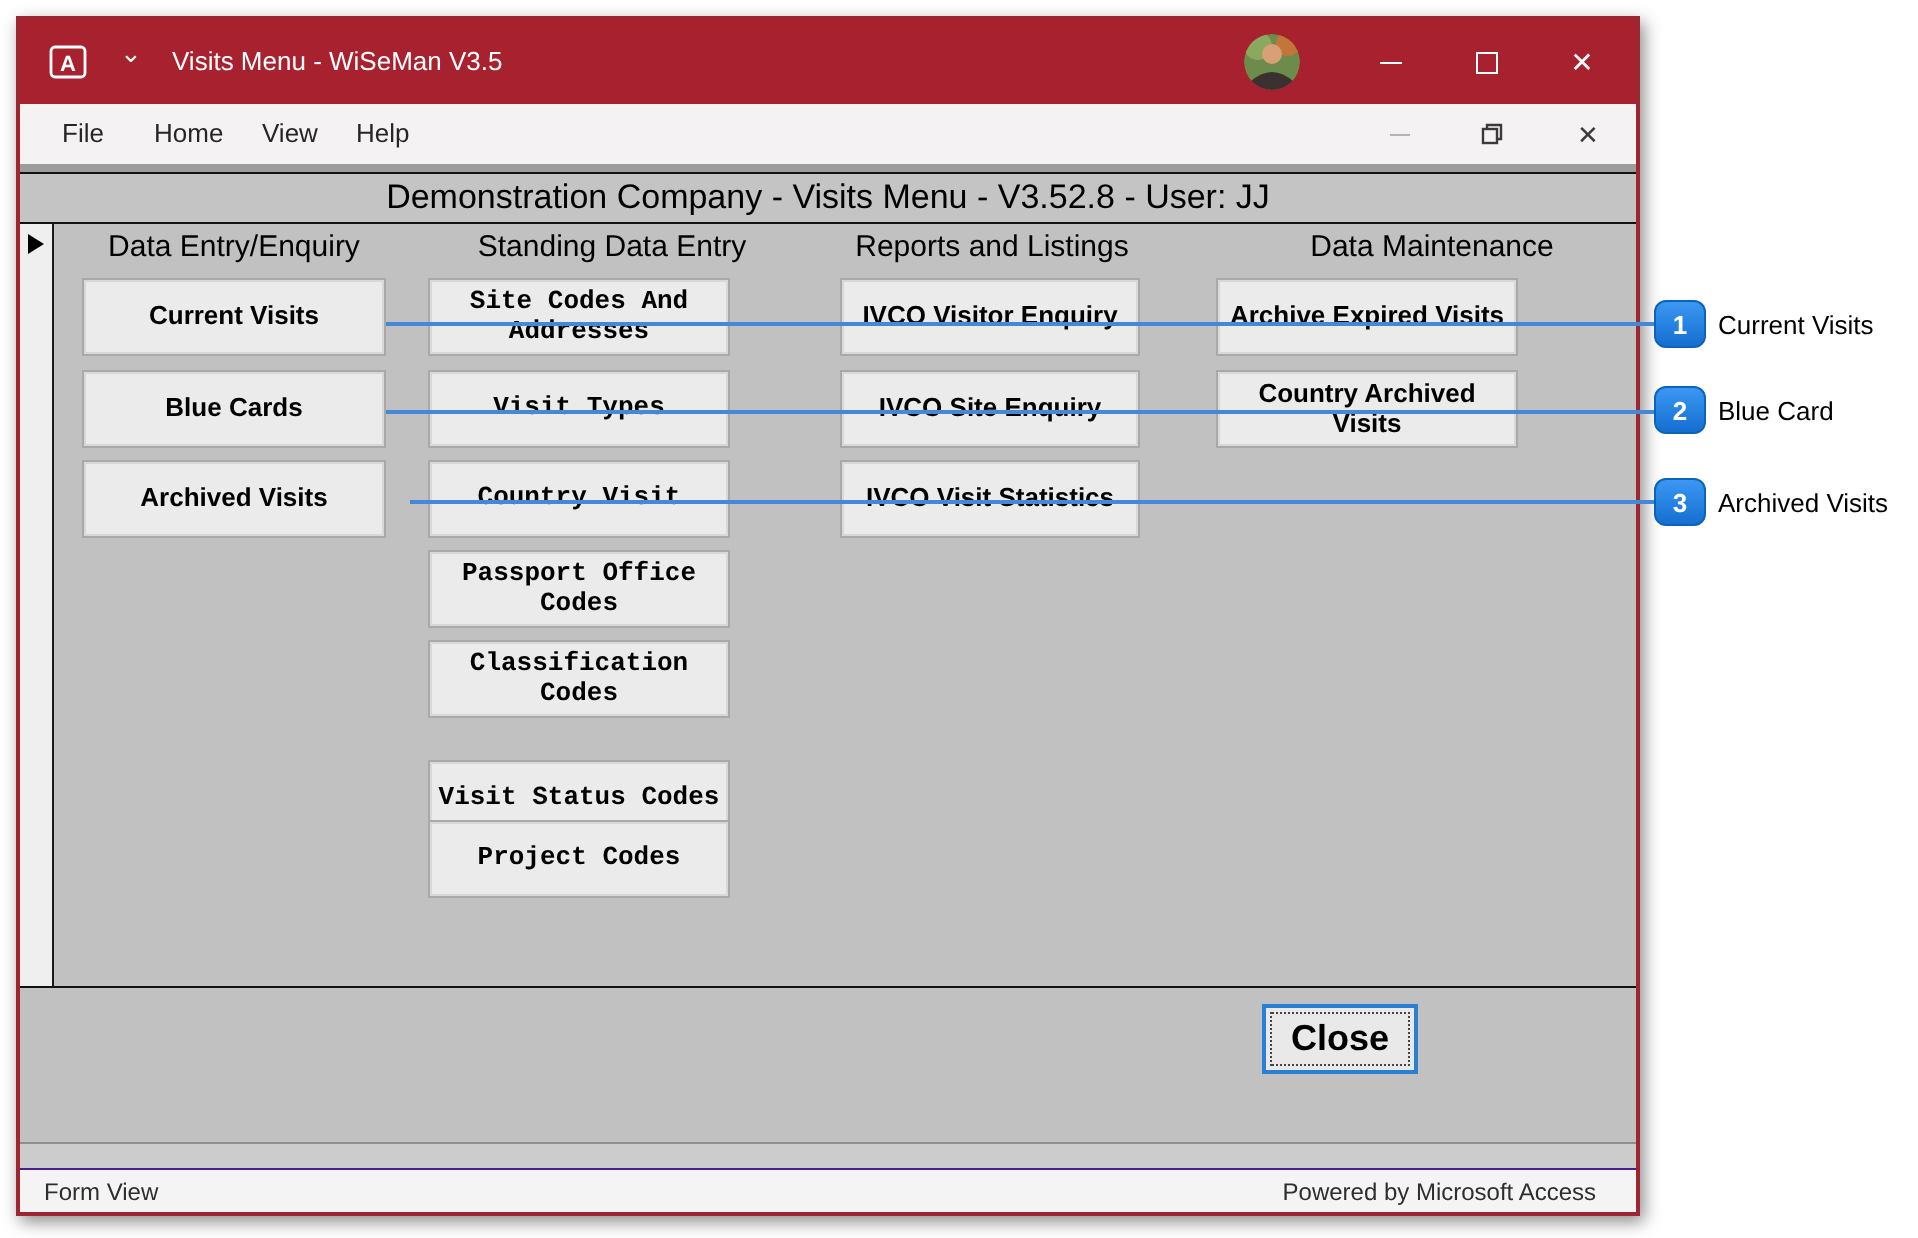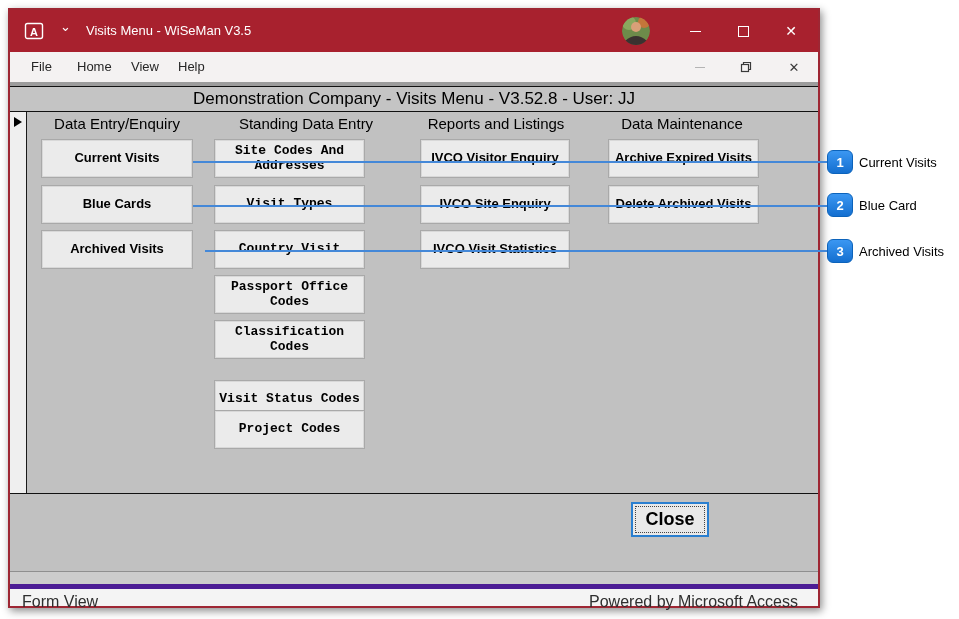--- a/index.html
+++ b/index.html
@@ -46,21 +46,21 @@
   
   .form-detail { position:absolute; left:0; top:102px; width:764px; height:381px; background:#c1c1c1; }
   .record-selector { position:absolute; left:0; top:0; width:17px; height:381px; background:#efefef; border-right:1px solid #1a1a1a; }
   .rec-arrow { position:absolute; left:4px; top:5px; width:0; height:0;
     border-top:5px solid transparent; border-bottom:5px solid transparent; border-left:8px solid #000; }
 
   .col-heading { position:absolute; top:3px; height:18px; font-size:15px; color:#000; text-align:center; }
   .ch-1 { left:27px;  width:160px; }
   .ch-2 { left:216px; width:160px; }
   .ch-3 { left:406px; width:160px; }
-  .ch-4 { left:592px; width:160px; }
+  .ch-4 { left:626px; width:160px; }
 
   .btn {
     position:absolute; display:flex; align-items:center; justify-content:center;
     text-align:center; font-size:13px; font-weight:bold; color:#000;
     background:#ebebeb; border:1px solid #d8d8d8; box-shadow:0 0 0 1px #a9a9a9;
     line-height:1.15; padding:2px;
   }
   .c1 { left:32px;  width:150px; }
   .c2 { left:205px; width:149px;font-family:Liberation Mono, monospace; }
   .c3 { left:411px; width:148px; }
@@ -79,21 +79,21 @@
     position:absolute; left:621px; top:8px; width:78px; height:35px;
     background:#e9e9e9; border:2px solid #2a7fd0;
     outline:1px dotted #444; outline-offset:-5px;
     font-size:18px; font-weight:bold; color:#000;
     display:flex; align-items:center; justify-content:center;
   }
 
   .mdi-strip2 { position:absolute; left:0; top:561px; width:808px; height:13px; background:#cccccc; border-top:1px solid #8f8f8f; }
 
   
-  .statusbar { position:absolute; left:0; top:574px; width:808px; height:22px; background:#f4f4f4; border-top:5px solid #4c1d95; font-size:16px; color:#2e2e2e; }
+  .statusbar { position:absolute; left:0; top:574px; width:808px; height:22px; background:#f4f4f4; border-top:1px solid #4c1d95; font-size:12px; color:#2e2e2e; }
   .status-left { position:absolute; left:12px; top:4px; }
   .status-right { position:absolute; right:20px; top:4px; }
 
   
   .callout-line { position:absolute; height:2px; background:#4488d8; z-index:40; }
   .line-1 { left:193px; top:161px; width:637px; }
   .line-2 { left:193px; top:205px; width:637px; }
   .line-3 { left:205px; top:250px; width:625px; }
   .badge {
     position:absolute; left:827px; width:26px; height:24px; z-index:41;
@@ -184,21 +184,21 @@
       <div class="btn c2 r4">Passport Office Codes</div>
       <div class="btn c2 r5">Classification Codes</div>
       <div class="btn c2 r6">Visit Status Codes</div>
       <div class="btn c2 r7">Project Codes</div>
 
       <div class="btn c3 r2">IVCO Site Enquiry</div>
       <div class="btn c3 r1">IVCO Visitor Enquiry</div>
       <div class="btn c3 r3">IVCO Visit Statistics</div>
 
       <div class="btn c4 r1">Archive Expired Visits</div>
-      <div class="btn c4 r2">Delete Archived Visits</div>
+      <div class="btn c4 r2">Country Archived Visits</div>
     </div>
 
     <div class="form-footer">
       <div class="close-btn">Close</div>
     </div>
 
     <div class="mdi-strip2"></div>
 
     <div class="statusbar">
       <span class="status-left">Form View</span>

